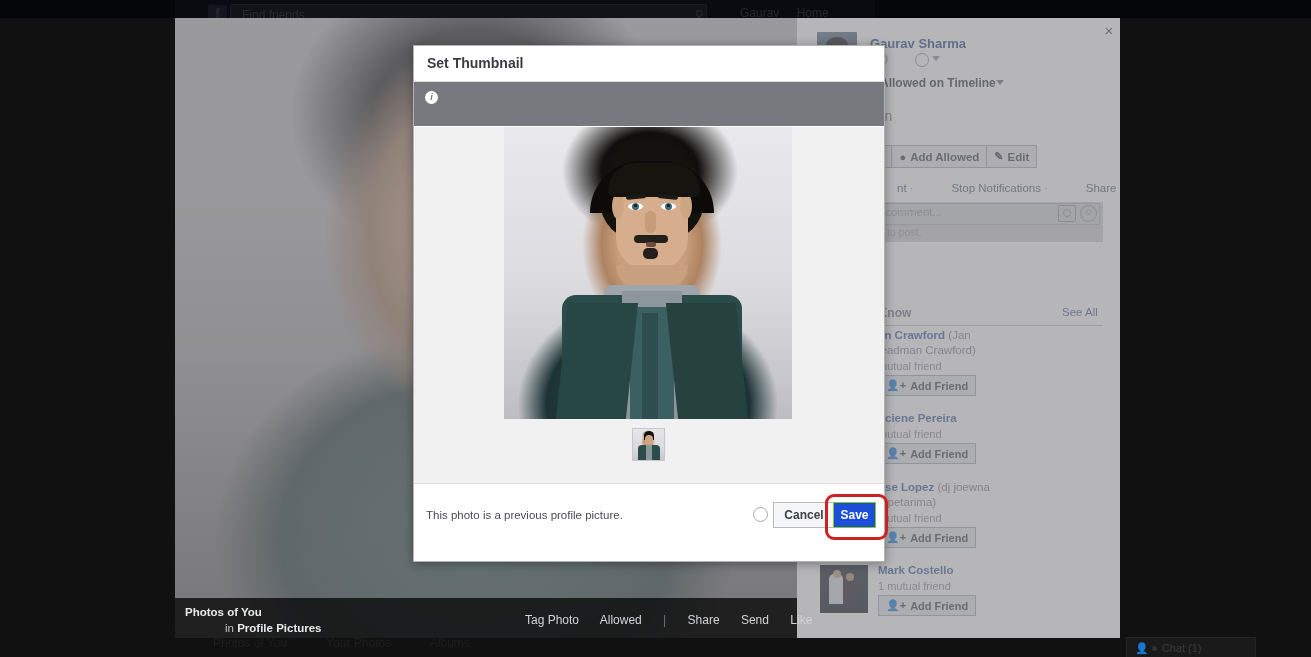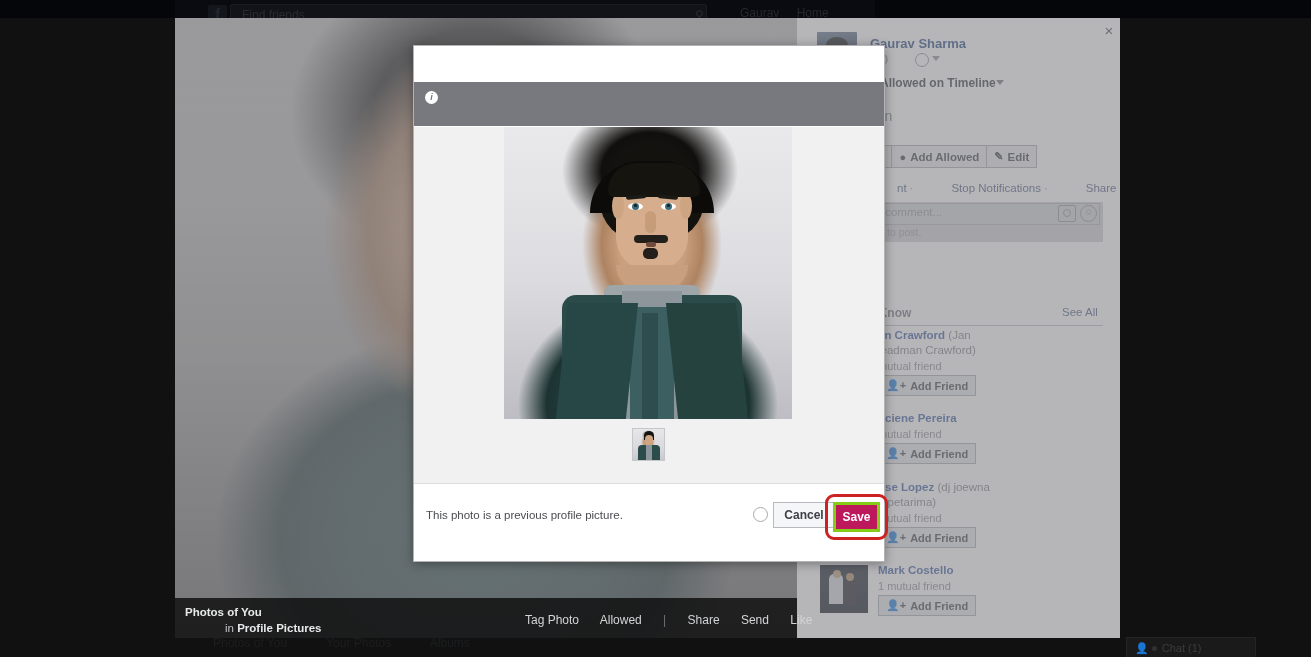--- a/index.html
+++ b/index.html
@@ -139,21 +139,21 @@
     color:#eceef1;font-size:13px;text-align:center;line-height:18px;font-weight:bold;}
   #sl-track{position:absolute;left:32px;top:13px;width:188px;height:2px;background:#bcbdc0;}
   #sl-knob{position:absolute;left:22px;top:7px;width:14px;height:14px;border-radius:50%;background:#fff;}
   #sl-plus{position:absolute;left:216px;top:5px;color:#eceef1;font-size:15px;font-weight:bold;}
 
   #modal-foot{position:absolute;left:0;top:437px;width:470px;height:77px;background:#fff;border-top:1px solid #dcdde1;}
   #foot-note{position:absolute;left:12px;top:25px;color:#4b4c51;font-size:11.5px;}
   #foot-globe{position:absolute;left:339px;top:23px;width:13px;height:13px;border-radius:50%;border:1.5px solid #a9aaae;}
   #cancel-btn{position:absolute;left:359px;top:18px;width:60px;height:24px;border:1px solid #b9babe;background:#f5f6f7;
     color:#3c4049;font-size:12px;font-weight:bold;display:flex;align-items:center;justify-content:center;}
-  #save-btn{position:absolute;left:419px;top:18px;width:41px;height:24px;background:#be185d;border:3px solid #84cc16;
+  #save-btn{position:absolute;left:419px;top:18px;width:41px;height:24px;background:#1d4ed8;border:1px solid #84cc16;
     color:#fff;font-size:12px;font-weight:bold;display:flex;align-items:center;justify-content:center;}
   #save-ring{position:absolute;left:411px;top:10px;width:57px;height:40px;border:3.5px solid #cc2222;border-radius:9px;}
 </style>
 </head>
 <body>
 
 <div class="abs" id="page-dark"></div>
 <div class="abs" id="top-black-strip"></div>
 <div class="abs" id="fb-blue-bar"></div>
 <div class="abs" id="fb-logo">f</div>
@@ -311,20 +311,23 @@
   <span>Albums</span>
 </div>
 
 <div class="abs" id="chat-pill">
   <span>👤</span>
   <span class="dot"></span>
   <span>Chat (1)</span>
 </div>
 
 <div class="abs" id="modal">
+  <div id="modal-head">
+    <div id="modal-title">Set Thumbnail</div>
+  </div>
 
   <div id="modal-note">
     <div id="note-ico">i</div>
   </div>
 
   <div id="crop-stage">
     <div id="crop-photo">
 
       <i class="face" style="left:96px;top:18px;width:104px;height:96px;border-radius:52px 52px 40px 40px;background:#13120f;"></i>
       <i class="face" style="left:86px;top:34px;width:124px;height:52px;border-radius:62px 62px 0 0;background:#0c0b09;"></i>

